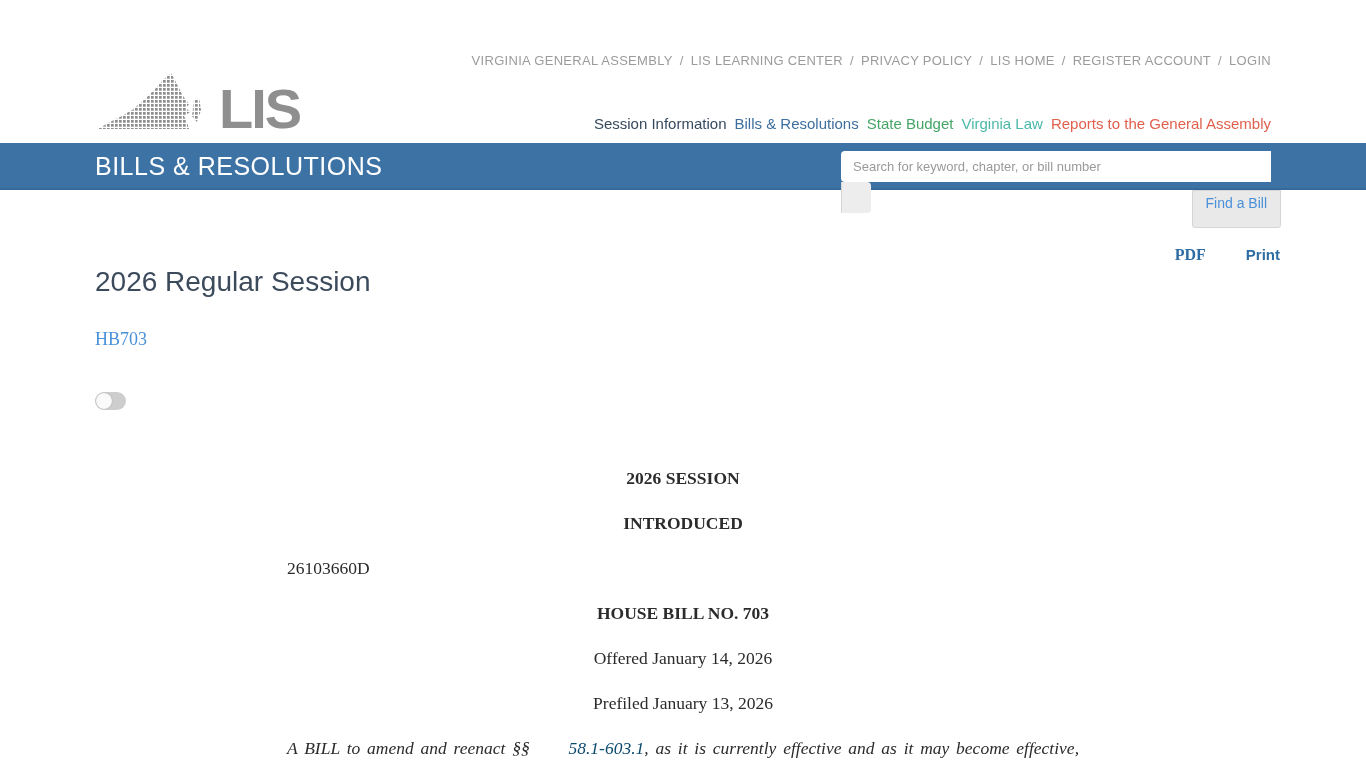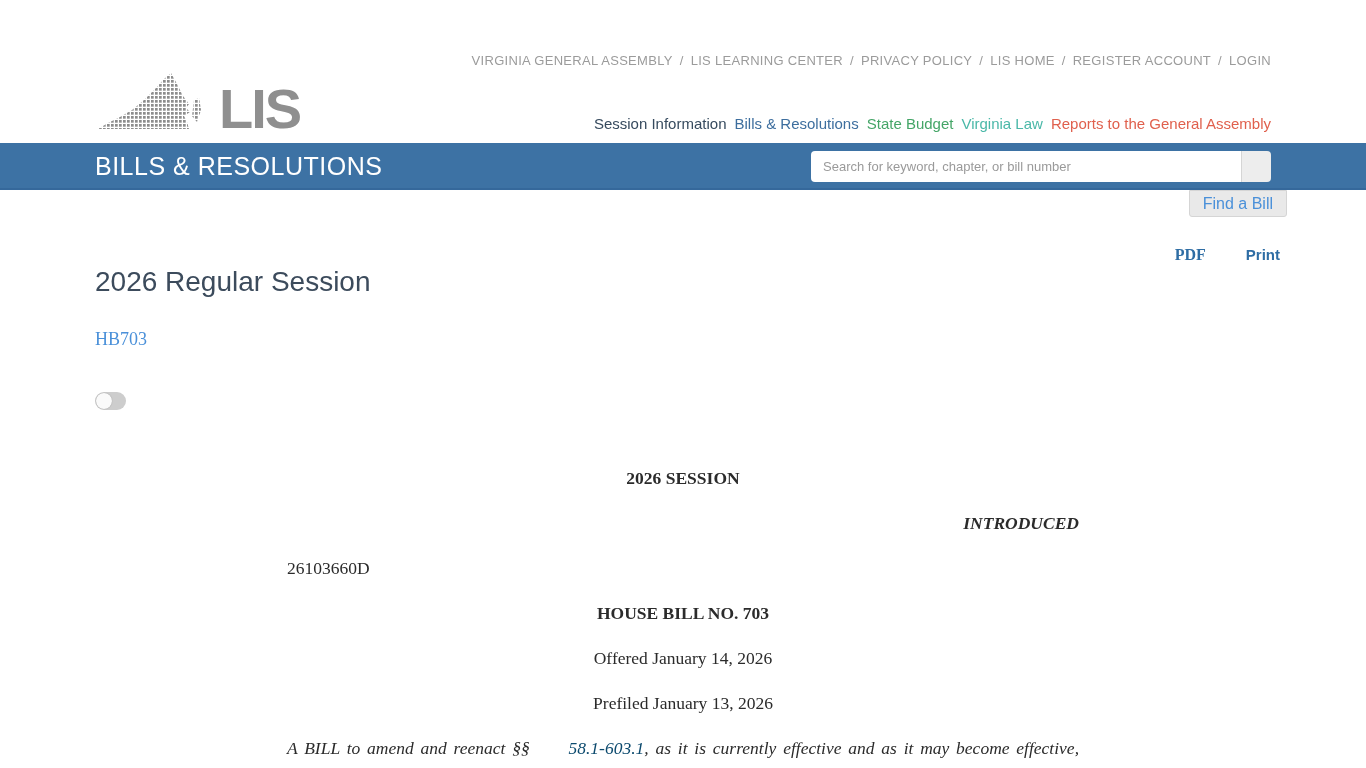--- a/index.html
+++ b/index.html
@@ -50,36 +50,36 @@
 
   
   .blue-bar {
     position: absolute; top: 143px; left: 0; width: 100%; height: 47px;
     background: #3d72a4; border-bottom: 2px solid #35689b;
   }
   .blue-bar h1 {
     position: absolute; left: 95px; top: 50%; transform: translateY(-50%);
     color: #ffffff; font-size: 25px; font-weight: 500; letter-spacing: .5px;
   }
-  .search { position: absolute; right: 95px; top: 8px; display: flex; }
+  .search { position: absolute; right: 95px; top: 8px; display: flex; flex-direction: column; }
   .search input {
     width: 430px; height: 31px; border: none; border-radius: 4px 0 0 4px;
     padding: 0 12px; font-size: 13px; font-family: "Liberation Sans", sans-serif;
     color: #444; outline: none;
   }
   .search input::placeholder { color: #9a9a9a; }
   .search-btn {
     width: 30px; height: 31px; background: #ededed; border: none;
     border-left: 1px solid #d5d5d5; border-radius: 0 4px 4px 0; cursor: pointer;
   }
 
   .find-a-bill {
-    position: absolute; top: 190px; right: 79px; height: 27px; line-height: 25px;
+    position: absolute; top: 190px; right: 85px; height: 38px; line-height: 25px;
     padding: 0 13px; background: #e9e9e9; border: 1px solid #d5d5d5;
-    border-radius: 0 0 3px 3px; font-size: 16px; color: #4a90d9;
+    border-radius: 0 0 3px 3px; font-size: 14px; color: #4a90d9;
     text-decoration: none; cursor: pointer;
   }
 
   
   .doc-actions {
     position: absolute; top: 246px; right: 86px; display: flex; gap: 40px;
     font-size: 15px; font-weight: 700;
   }
   .doc-actions a { color: #2e6da4; text-decoration: none; cursor: pointer; }
   .doc-actions .pdf { font-family: "Liberation Serif", serif; font-size: 16px; }
@@ -110,21 +110,21 @@
     background: #fafafa; border-radius: 50%; box-shadow: 0 0 1px rgba(0,0,0,.35);
   }
 
   
   .bill-text {
     position: absolute; top: 468px; left: 287px; width: 792px;
     font-family: "Liberation Serif", serif; font-size: 17.5px; color: #2b2b2b;
   }
   .bill-text .line { margin-bottom: 25px; line-height: 20px; }
   .t-center { text-align: center; }
-  .t-right  { text-align: right; font-style: italic; }
+  .t-right  { text-align: center; }
   .t-bold   { font-weight: 700; }
   .t-justify {
     text-align: justify; text-align-last: justify;
     font-style: italic; margin-top: 5px;
   }
   .t-justify a { color: #0c4a6e; text-decoration: none; cursor: pointer; margin-left: 32px; }
 </style>
 </head>
 <body>
 

